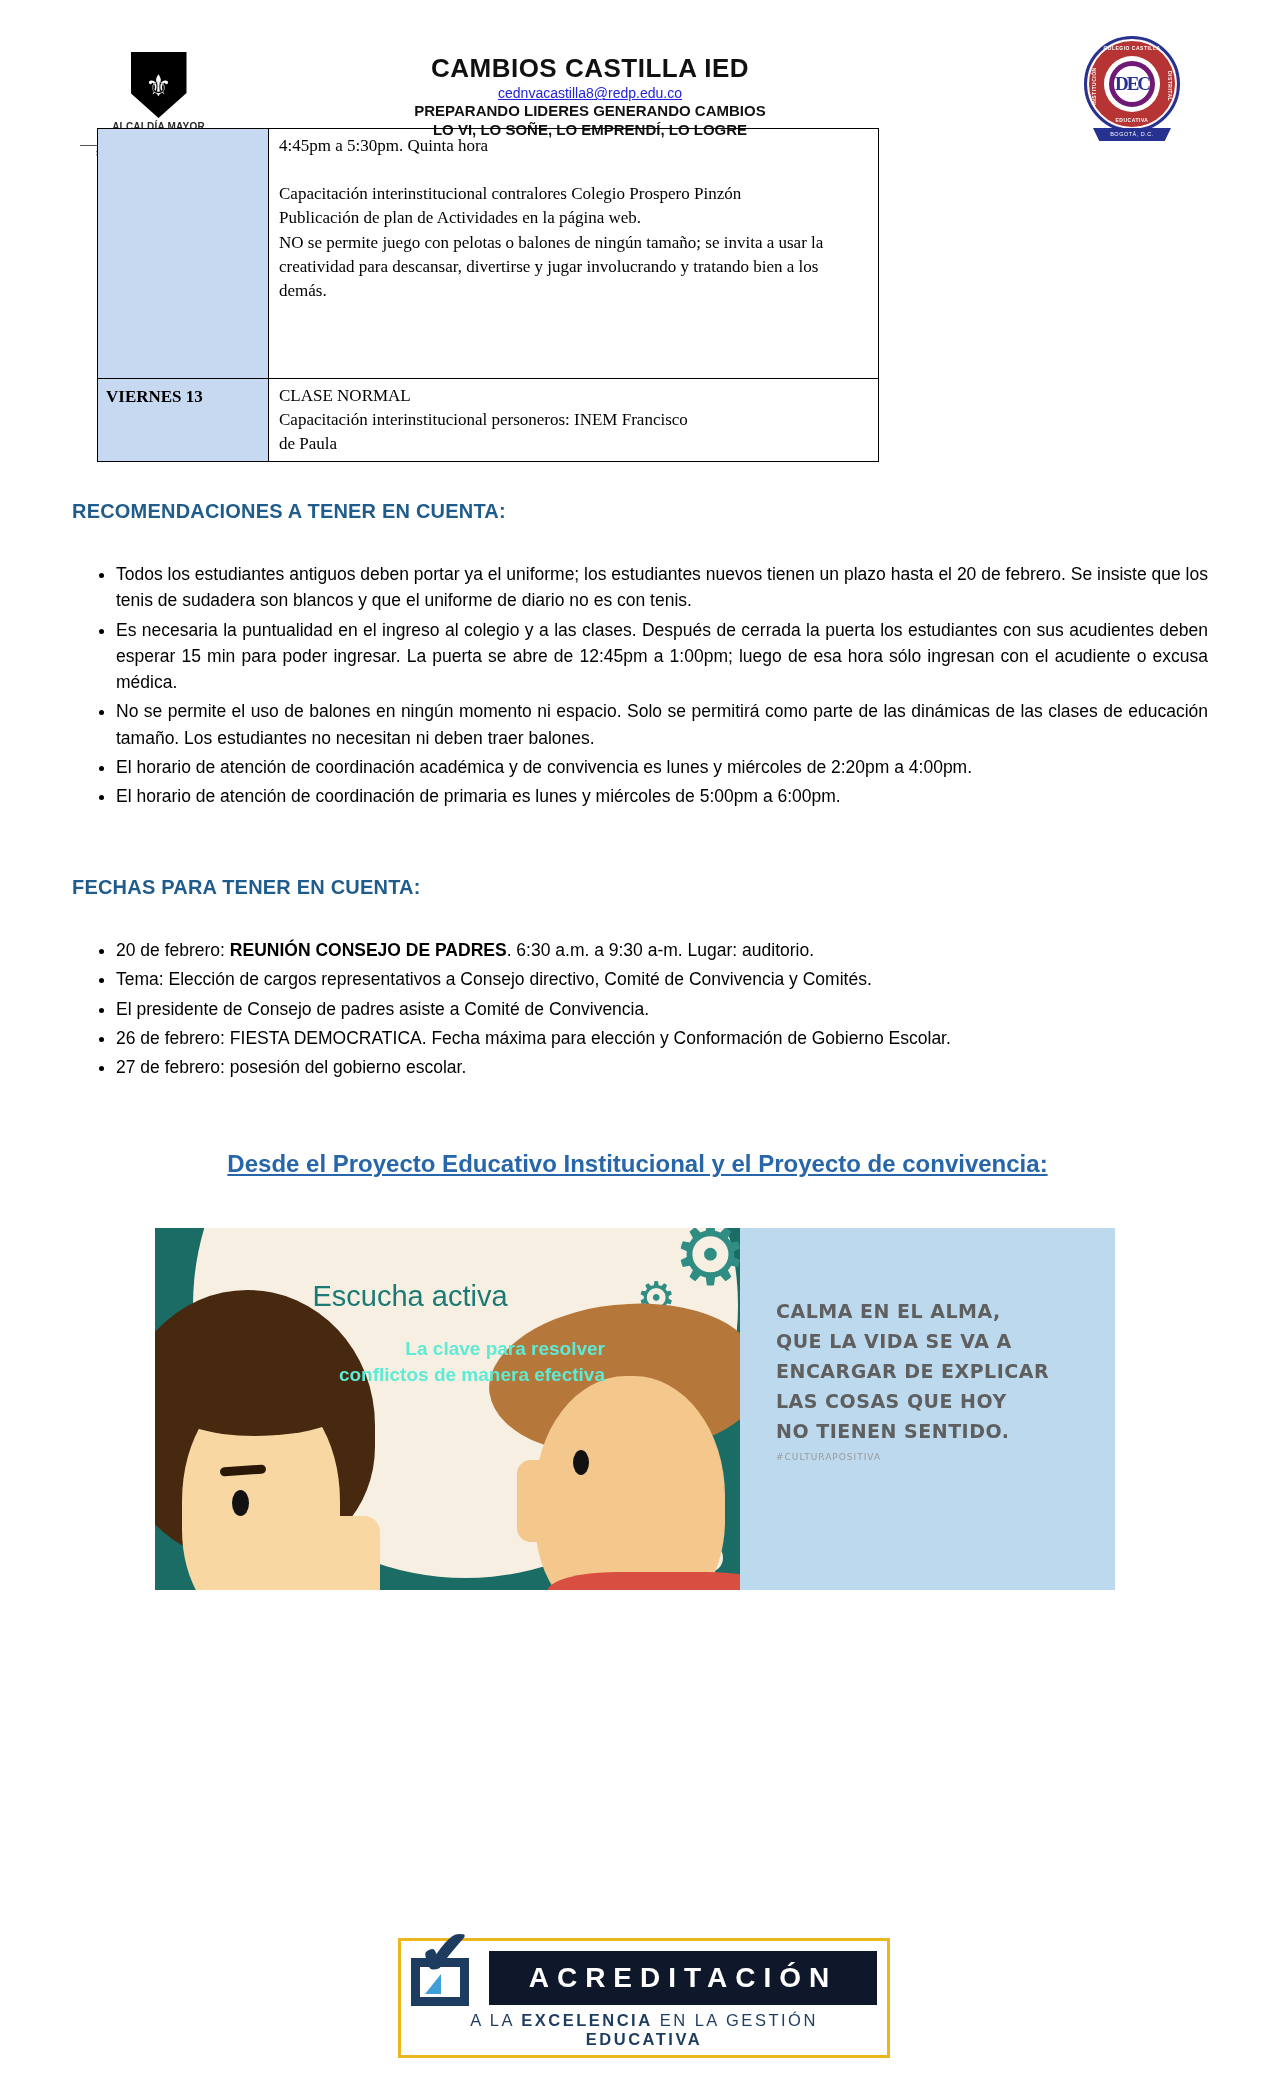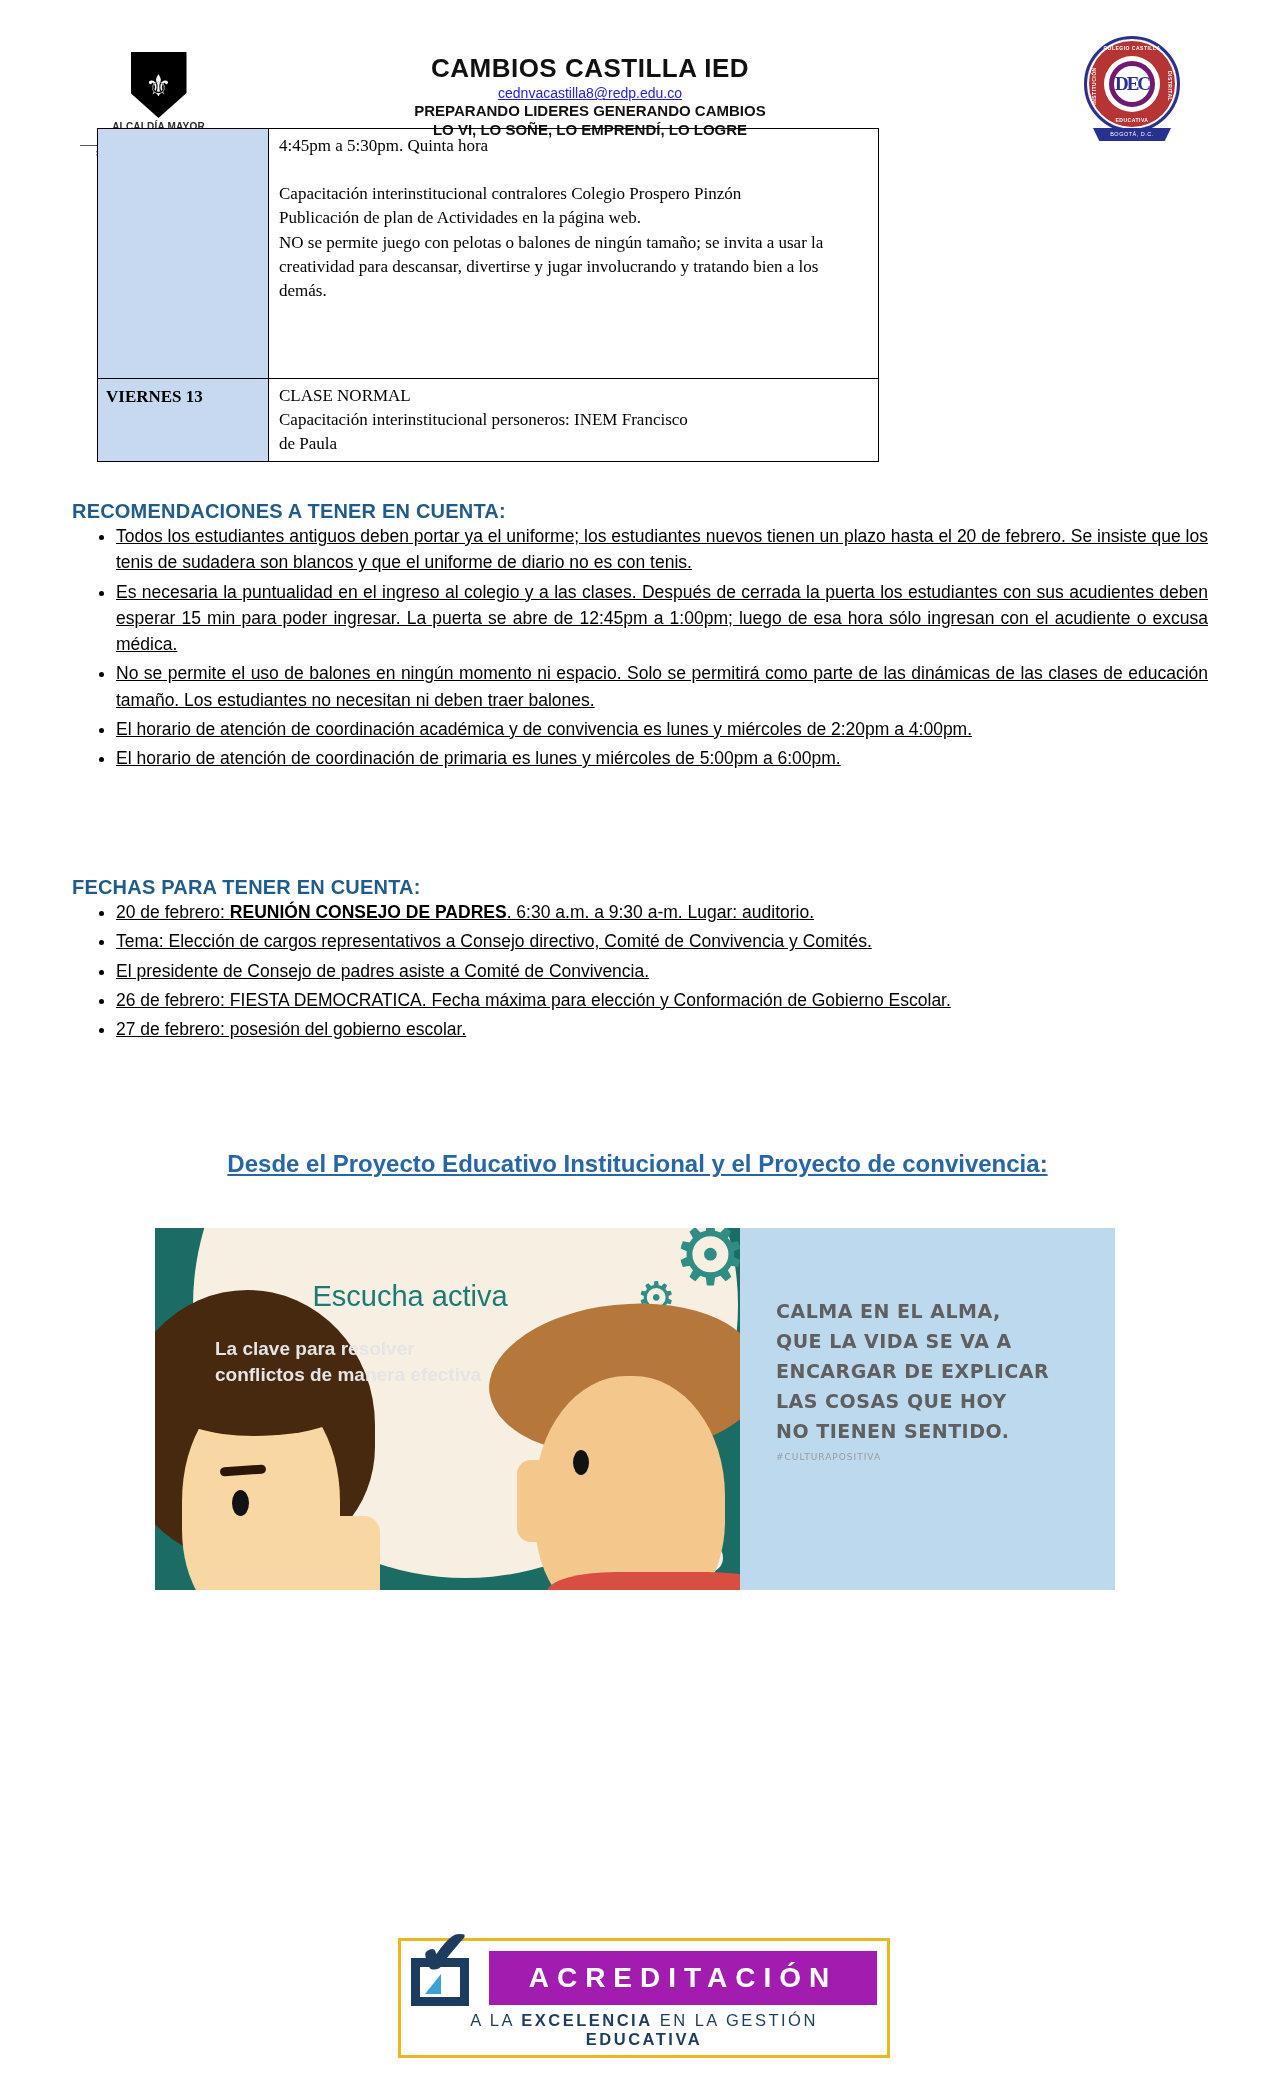--- a/index.html
+++ b/index.html
@@ -42,41 +42,41 @@
   .sched td { border:1px solid #000; vertical-align:top; font-family:"Liberation Serif", serif; font-size:17px; line-height:1.42; }
   .sched .day-cell { width:171px; background:#c6d9f1; font-weight:700; padding:6px 8px; }
   .sched .txt-cell { padding:5px 10px; }
   .sched .r1 td { height:250px; }
   .sched .r2 td { height:72px; }
 
   
   .section-heading { color:#1f5c8b; font-weight:700; font-size:20px; letter-spacing:.2px; }
   #recom { position:absolute; left:72px; top:500px; width:1136px; }
   #fechas { position:absolute; left:72px; top:876px; width:1136px; }
-  ul.bullets { padding-left:44px;text-decoration:underline; }
+  ul.bullets { margin-top:38px; padding-left:44px; }
   ul.bullets li { font-size:17.5px; line-height:1.5; color:#000; text-align:justify; margin-bottom:3px; }
   ul.bullets li span.b { font-weight:700; }
 
   
   #pei-heading { position:absolute; left:0; top:1150px; width:1275px; text-align:center;
                  color:#2766a8; font-size:24px; font-weight:700; }
   #pei-heading span { text-decoration:underline; }
 
   
   #illus { position:absolute; left:155px; top:1228px; width:960px; height:362px; display:flex; }
   .illus-left { position:relative; width:585px; height:362px; background:#1a6c65; overflow:hidden; }
   .bubble { position:absolute; left:38px; top:-195px; width:545px; height:545px; border-radius:50%; background:#f7efe2; }
   .bubble-tail1 { position:absolute; left:478px; bottom:66px; width:46px; height:46px; border-radius:50%; background:#f7efe2; }
   .bubble-tail2 { position:absolute; left:540px; bottom:18px; width:28px; height:28px; border-radius:50%; background:#f7efe2; }
   .gear1 { position:absolute; right:-8px; top:-22px; font-size:84px; color:#2f8d83; }
   .gear2 { position:absolute; right:64px; top:44px; font-size:44px; color:#2f8d83; }
   .illus-title { position:absolute; left:90px; top:52px; width:330px; text-align:center;
                  color:#1b7b74; font-weight:400; font-size:29px; }
-  .illus-sub { position:absolute; left:60px; top:108px; width:390px; text-align:left;
-               color:#e5e5e5; font-weight:700; font-size:19px; line-height:1.35; }
+  .illus-sub { position:absolute; left:60px; top:108px; width:390px; text-align:right;
+               color:#5eead4; font-weight:700; font-size:19px; line-height:1.35; }
   
   .kid-left { position:absolute; left:-35px; bottom:-30px; width:270px; height:330px; }
   .kid-left .hair { position:absolute; left:0; top:0; width:255px; height:270px; background:#46290f; border-radius:50% 50% 42% 46%; }
   .kid-left .face { position:absolute; left:62px; top:96px; width:158px; height:240px; background:#f9d7a3; border-radius:48% 48% 40% 40%; }
   .kid-left .bangs { position:absolute; left:52px; top:86px; width:182px; height:60px; background:#46290f; border-radius:0 0 55% 45%; }
   .kid-left .brow { position:absolute; left:100px; top:176px; width:46px; height:9px; background:#2b1708; border-radius:5px; transform:rotate(-4deg); }
   .kid-left .eye { position:absolute; left:112px; top:200px; width:17px; height:26px; background:#121212; border-radius:50%; }
   .kid-left .hand { position:absolute; left:196px; top:226px; width:64px; height:88px; background:#f9d7a3; border-radius:16px; }
   
   .kid-right { position:absolute; right:-25px; bottom:-30px; width:310px; height:310px; }
@@ -94,21 +94,21 @@
 
   
   #banner { position:absolute; left:398px; top:1938px; width:492px; background:#fff;
             border:3px solid #eab71e; padding:9px 10px 6px; }
   .banner-row { display:flex; align-items:center; }
   .acc-logo { position:relative; width:72px; height:56px; margin-right:6px; flex:none; }
   .acc-box { position:absolute; left:0; bottom:0; width:58px; height:48px; border:9px solid #1d3c5f; background:#fff; }
   .acc-tri { position:absolute; left:14px; bottom:12px; width:0; height:0;
              border-left:16px solid transparent; border-bottom:20px solid #3f9fd8; }
   .acc-check { position:absolute; left:8px; top:-28px; font-size:62px; line-height:1; color:#1d3c5f; font-weight:700; }
-  .acc-bar { flex:1; height:54px; background:#a21caf; color:#fff; display:flex; align-items:center;
+  .acc-bar { flex:1; height:54px; background:#0f172a; color:#fff; display:flex; align-items:center;
              justify-content:center; font-size:28px; font-weight:800; letter-spacing:8px; }
   .acc-tagline { margin-top:5px; text-align:center; color:#1d3c5f; font-size:16.5px; letter-spacing:2.5px; }
   .acc-tagline .b { font-weight:800; }
 </style>
 </head>
 <body>
 
 <div class="page">
 
   <div class="hdr-left">

